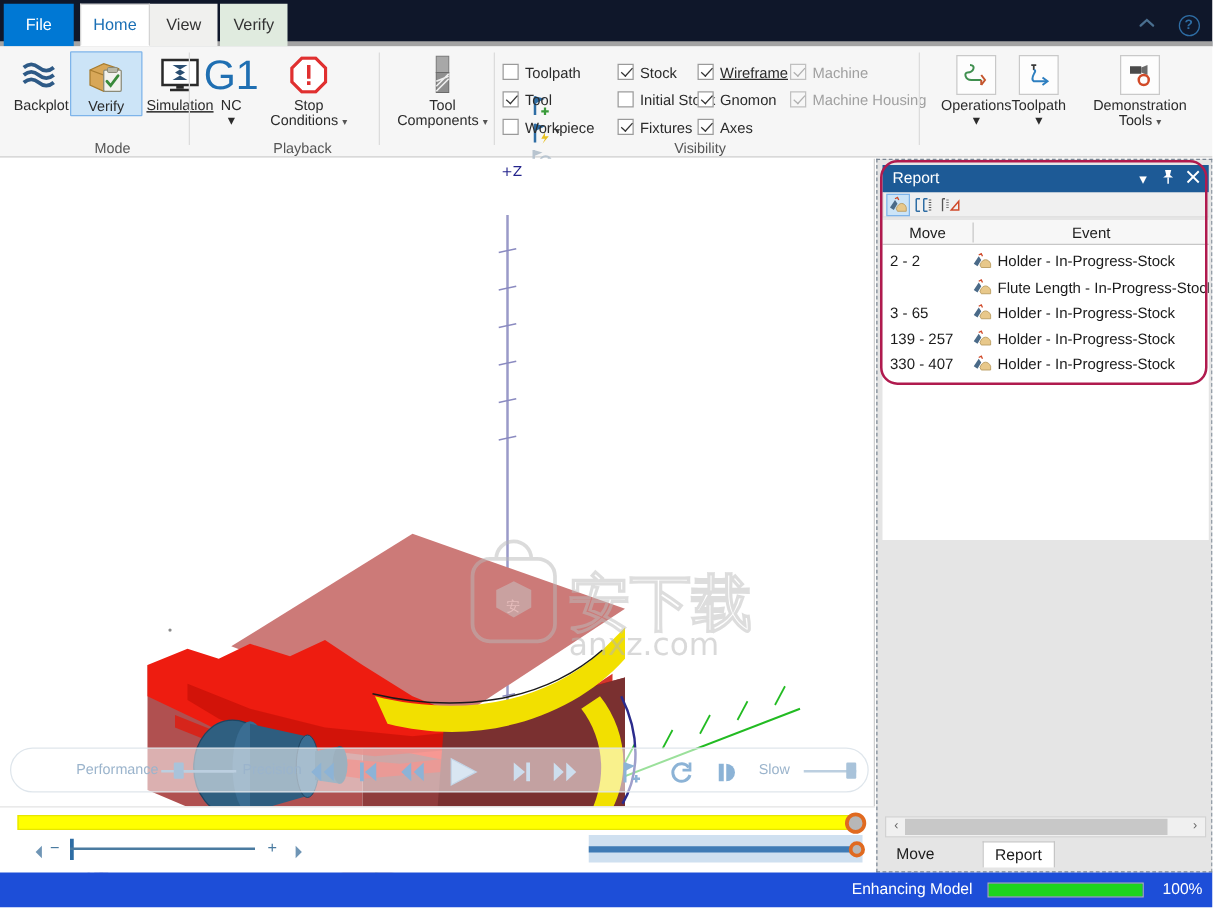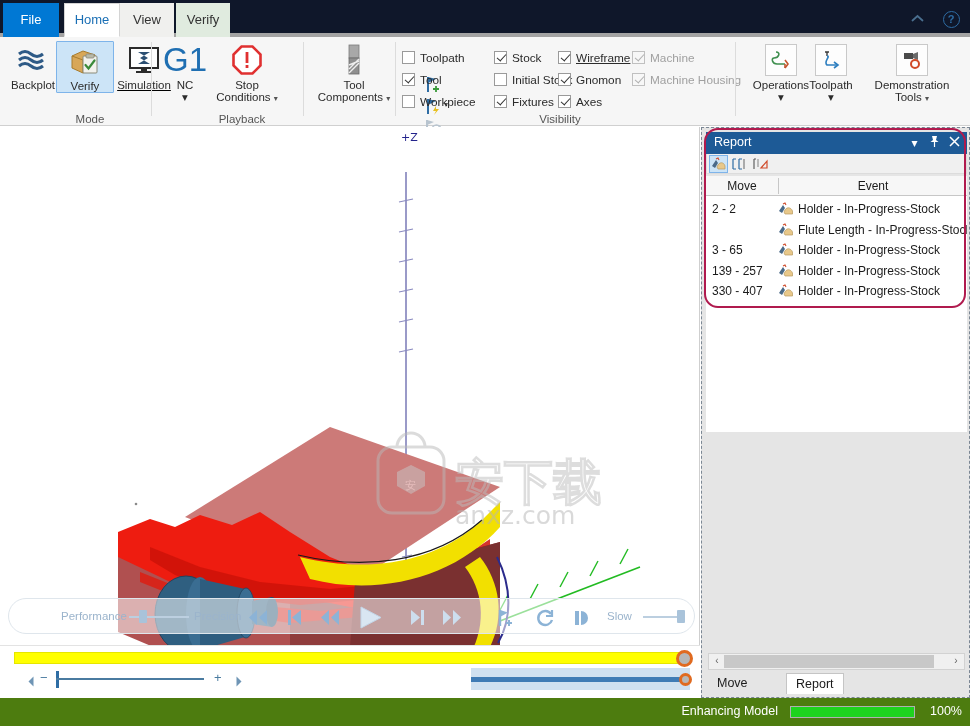--- a/index.html
+++ b/index.html
@@ -424,21 +424,21 @@
     background: #ffffff;
     border: 1px solid #c5c5c5;
     border-bottom: none;
   }
 
   
   .statusbar {
     position: absolute;
     left: 0; bottom: 0;
     width: 970px; height: 28px;
-    background: #4d7c0f;
+    background: #1d4ed8;
   }
   .sb-text {
     position: absolute;
     right: 192px; top: 6px;
     font-size: 12.5px;
     color: #ffffff;
   }
   .sb-progress {
     position: absolute;
     right: 55px; top: 8px;

